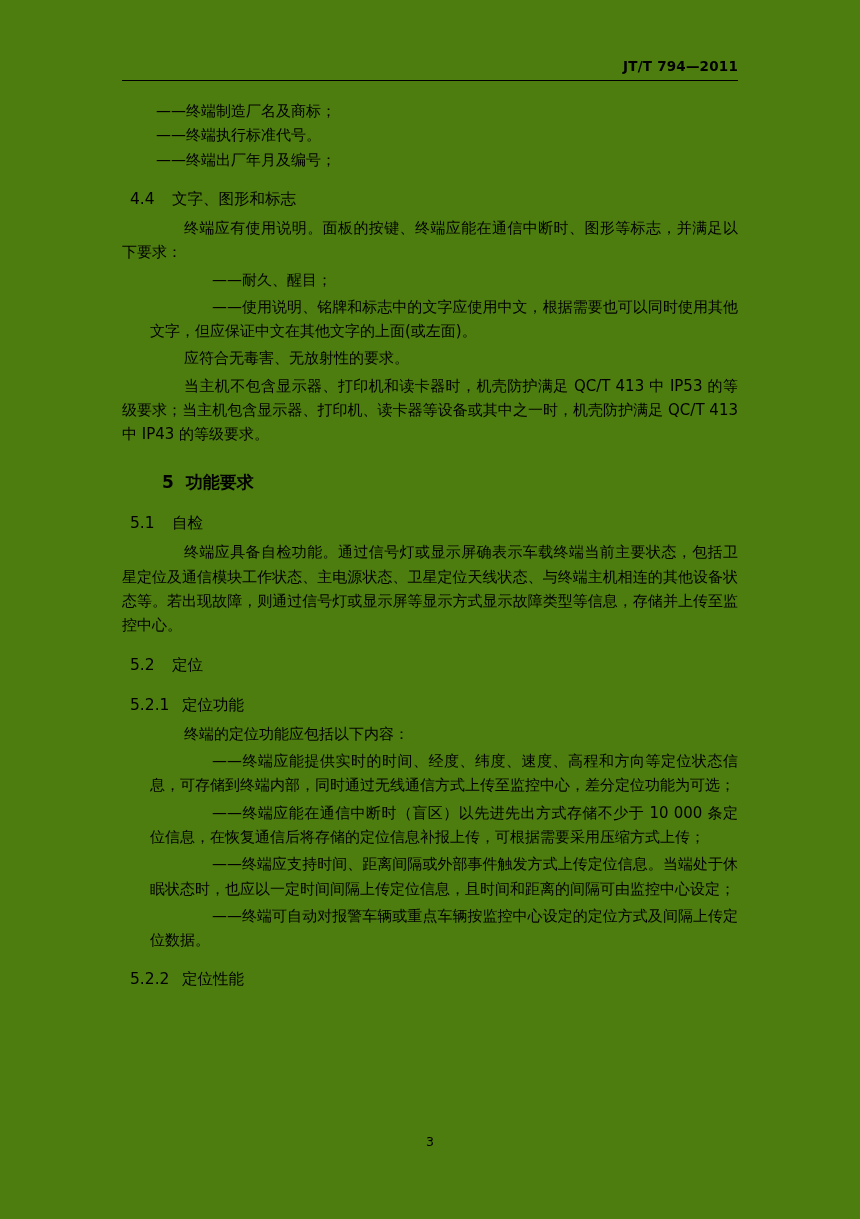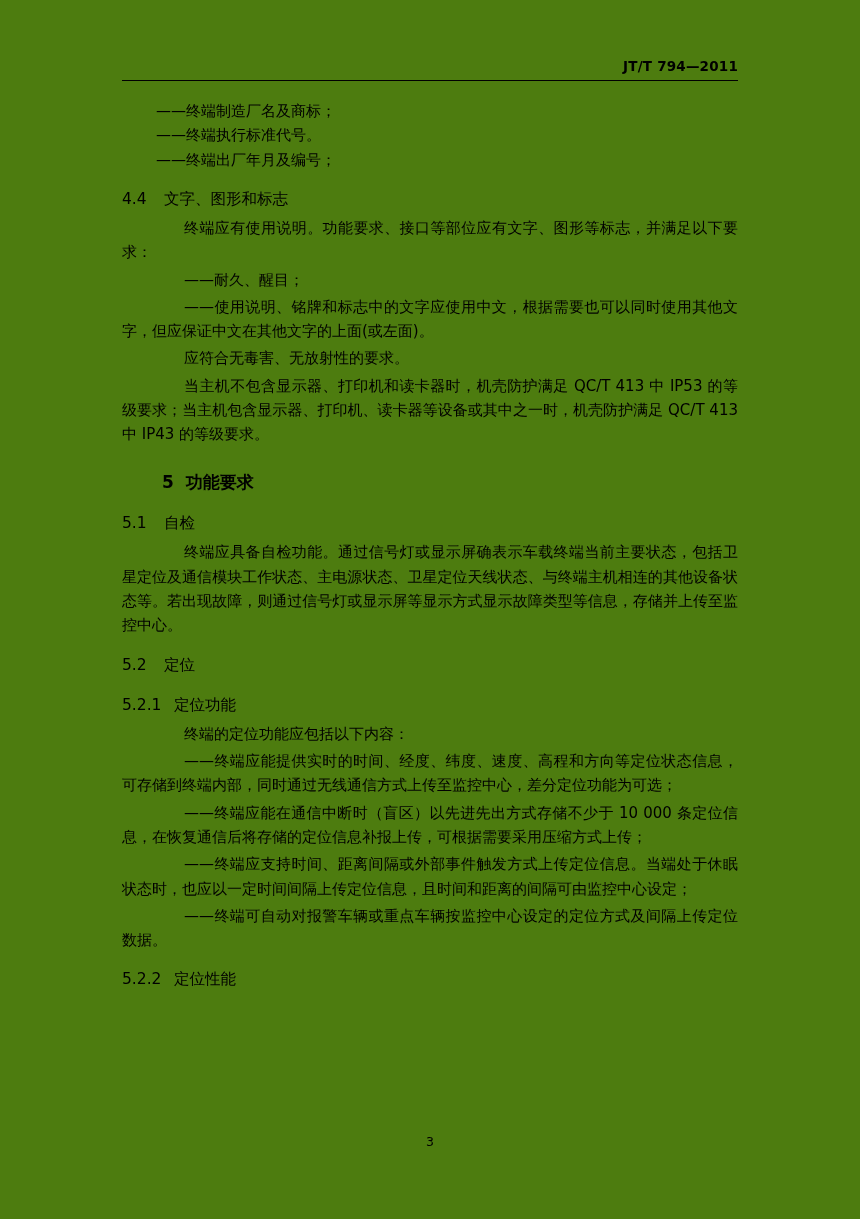--- a/index.html
+++ b/index.html
@@ -48,36 +48,38 @@
   .dash-item {
     margin-left: 34px;
     text-indent: 0;
     white-space: nowrap;
   }
   .clause-head {
     margin-top: 15px;
     margin-bottom: 4px;
     font-size: 15.5px;
     font-weight: normal;
+    margin-left: 8px;
   }
   .clause-head .num {
     display: inline-block;
     min-width: 42px;
   }
   .clause-head.sub .num {
     min-width: 52px;
   }
   .para {
     margin-top: 3px;
     text-align: justify;
     text-justify: inter-ideograph;
     text-indent: 62px;
   }
   .para.dash {
     text-indent: 62px;
+    margin-left: 28px;
   }
   .section-title {
     margin-top: 22px;
     margin-bottom: 0;
     font-size: 17px;
     font-weight: bold;
     text-indent: 40px;
   }
   .section-title .num {
     margin-right: 12px;
@@ -105,21 +107,21 @@
 
     <div class="body-area">
 
       <div class="dash-item">——终端制造厂名及商标；</div>
       <div class="dash-item">——终端执行标准代号。</div>
       <div class="dash-item">——终端出厂年月及编号；</div>
 
       <div class="clause-head">
         <span class="num">4.4</span><span>文字、图形和标志</span>
       </div>
-      <div class="para">终端应有使用说明。功能要求、接口等部位应有文字、图形等标志，并满足以下要求：</div>
+      <div class="para">终端应有使用说明。面板的按键、终端应能在通信中断时、图形等标志，并满足以下要求：</div>
       <div class="para dash">——耐久、醒目；</div>
       <div class="para dash">——使用说明、铭牌和标志中的文字应使用中文，根据需要也可以同时使用其他文字，但应保证中文在其他文字的上面(或左面)。</div>
 
       <div class="para">应符合无毒害、无放射性的要求。</div>
 
       <div class="para">当主机不包含显示器、打印机和读卡器时，机壳防护满足 QC/T 413 中 IP53 的等级要求；当主机包含显示器、打印机、读卡器等设备或其中之一时，机壳防护满足 QC/T 413 中 IP43 的等级要求。</div>
 
       <div class="section-title">
         <span class="num">5</span><span>功能要求</span>
       </div>

